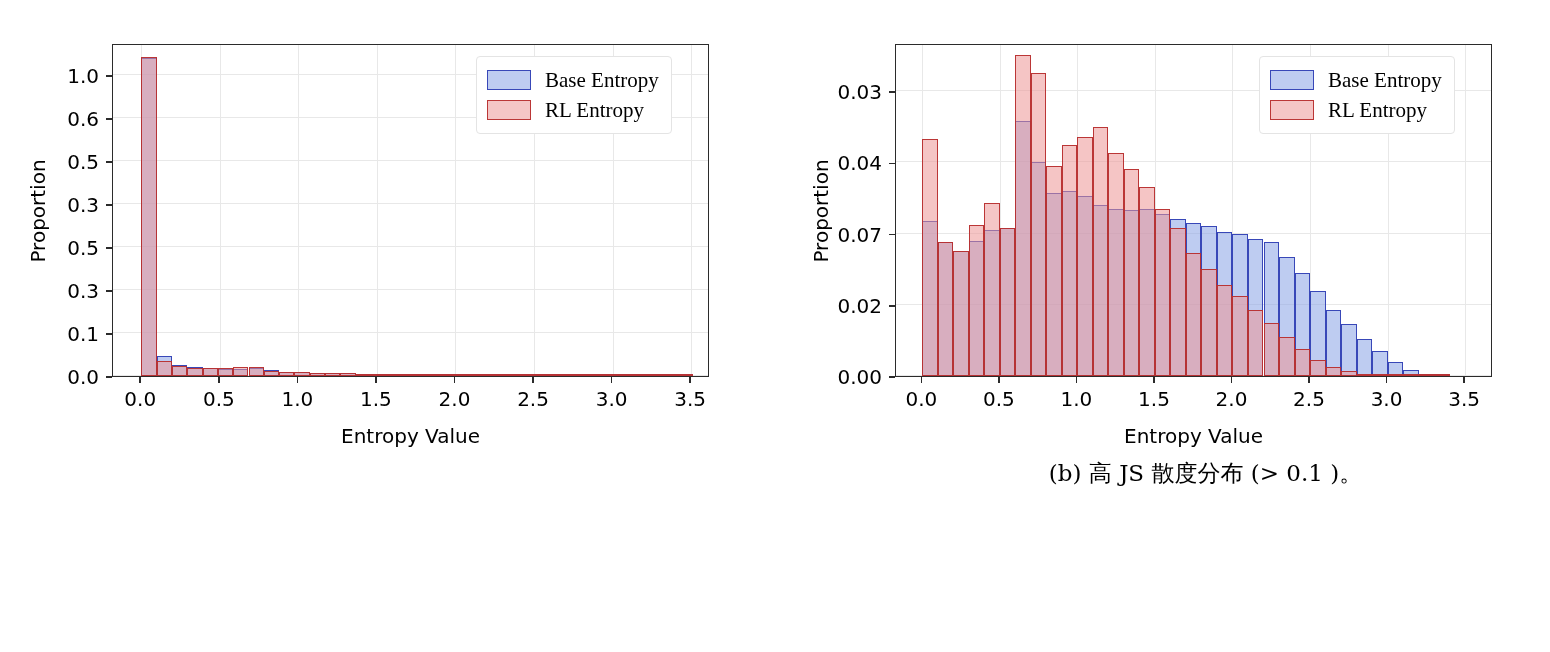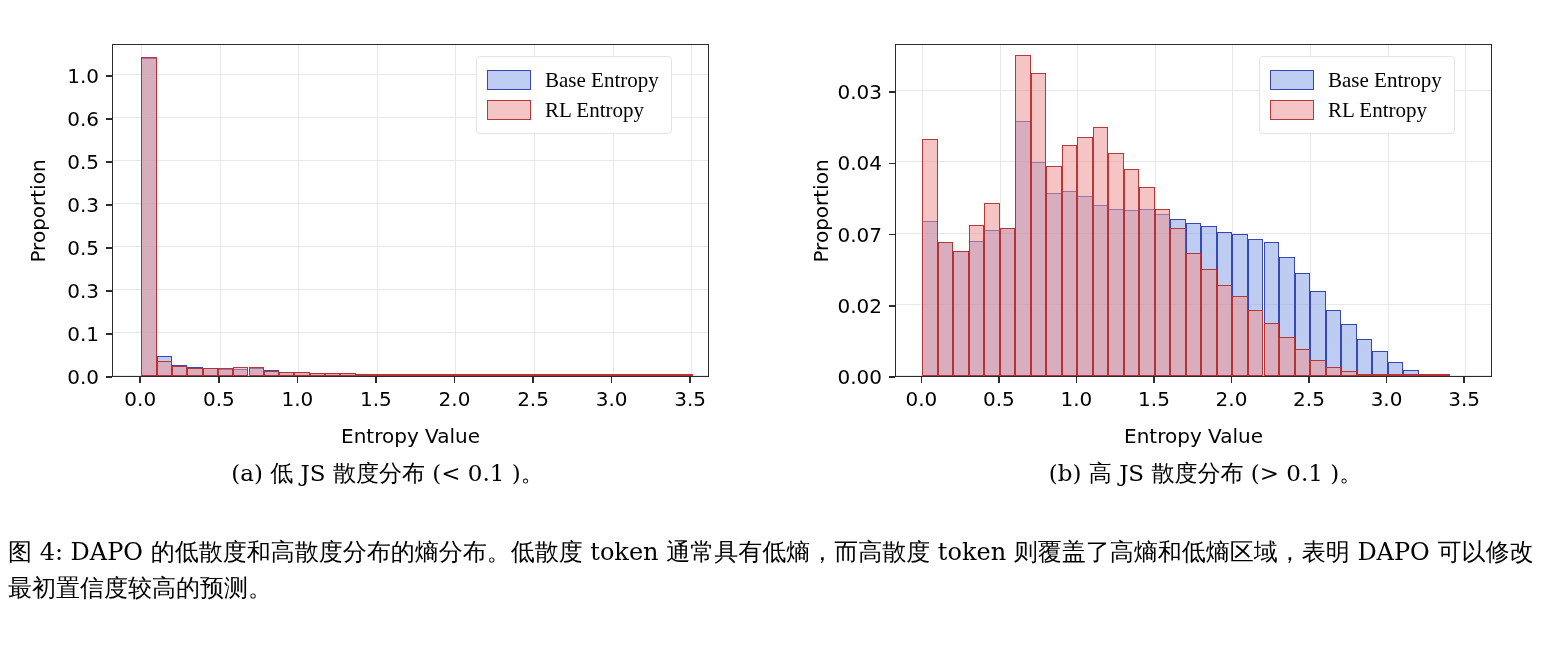--- a/index.html
+++ b/index.html
@@ -444,18 +444,16 @@
         <span class="swatch base"></span>
         <span class="legend-label">Base Entropy</span>
       </div>
       <div class="legend-row">
         <span class="swatch rl"></span>
         <span class="legend-label">RL Entropy</span>
       </div>
     </div>
   </div>
 
-  <div class="subcaption left">(a) 低 JS 散度分布 (&lt; 0.1 )。</div>
   <div class="subcaption right">(b) 高 JS 散度分布 (&gt; 0.1 )。</div>
 
-  <div id="maincaption">图 4: DAPO 的低散度和高散度分布的熵分布。低散度 token 通常具有低熵，而高散度 token 则覆盖了高熵和低熵区域，表明 DAPO 可以修改最初置信度较高的预测。</div>
 
 </div>
 
 </body></html>

